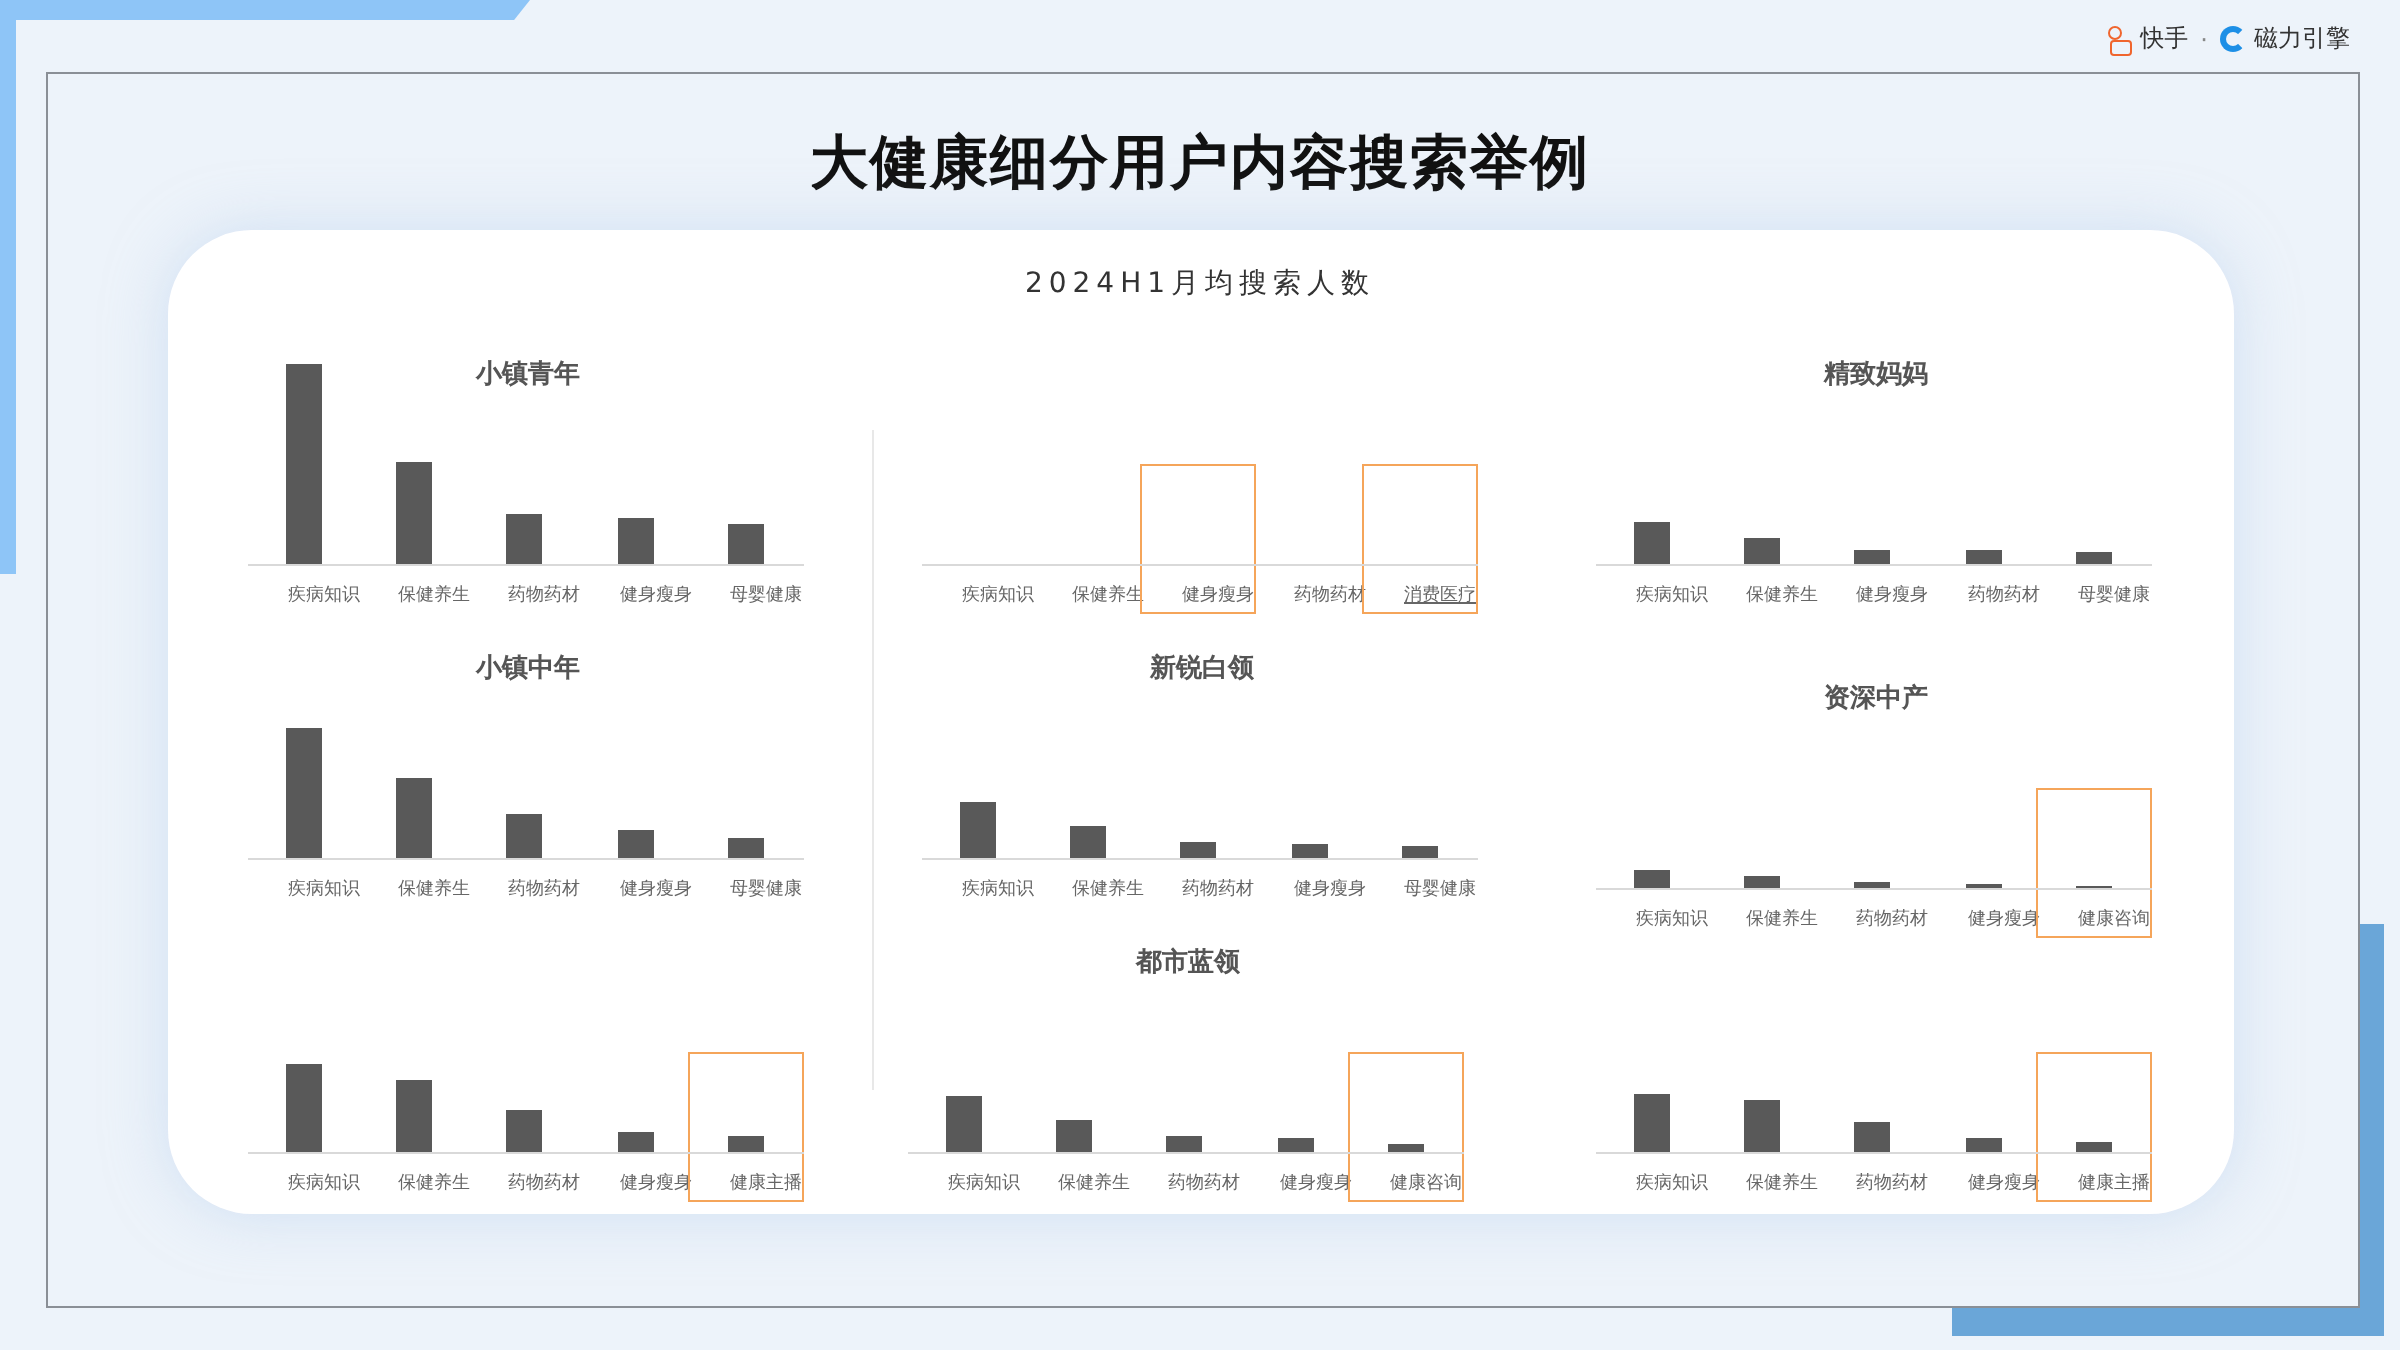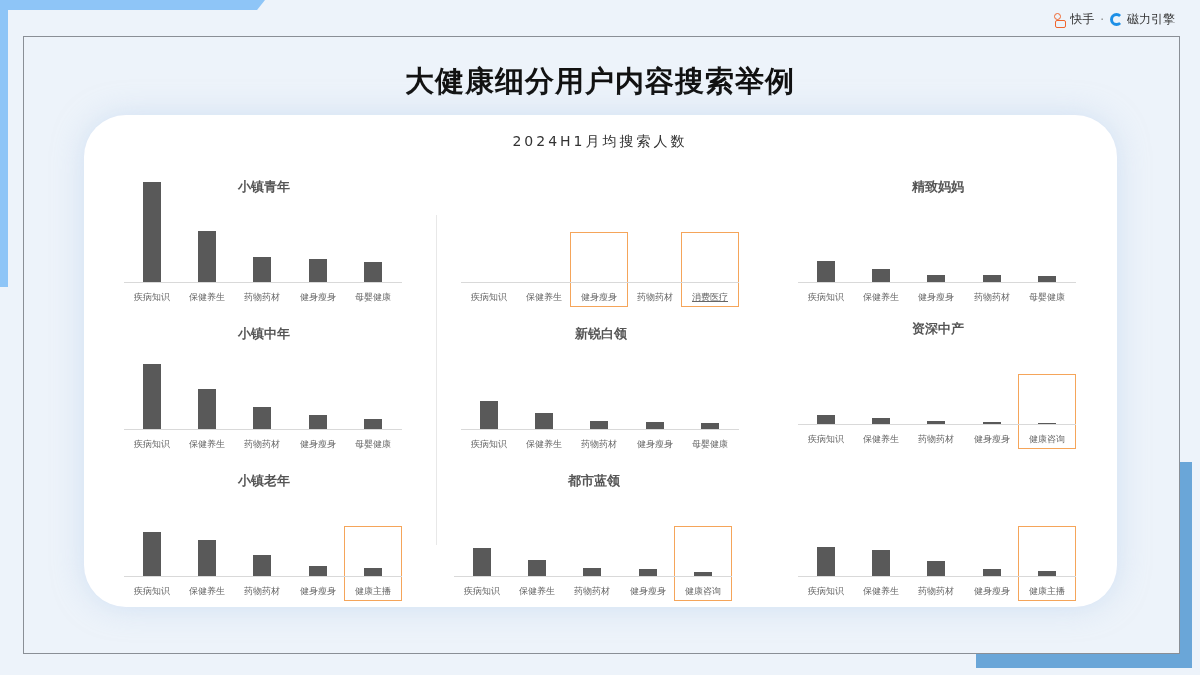--- a/index.html
+++ b/index.html
@@ -16,21 +16,21 @@
   .logo .cl-icon { width: 13px; height: 13px; border: 3px solid #1d8fe6; border-right-color: transparent; border-radius: 50%; }
   .logo .dot { color: #888; margin: 0 2px; }
   .title { position: absolute; left: 0; width: 1200px; top: 62px; text-align: center; font-size: 29px; font-weight: bold; color: #111; letter-spacing: 1px; }
   .card { position: absolute; left: 84px; top: 115px; width: 1033px; height: 492px; background: #fff; border-radius: 42px; box-shadow: 0 0 30px rgba(180,205,235,0.5); }
   .subtitle { position: absolute; left: 0; width: 1200px; top: 133px; text-align: center; font-size: 14px; color: #333; letter-spacing: 3px; }
   .vdiv { position: absolute; left: 436px; top: 215px; width: 1px; height: 330px; background: #e8e8e8; }
   .panel { position: absolute; width: 300px; height: 140px; }
   .panel-title { position: absolute; left: 0; right: 0; top: 0; text-align: center; font-size: 13px; font-weight: bold; color: #555; }
   .axis { position: absolute; left: 0; width: 278px; height: 1px; background: #d9d9d9; }
   .bar { position: absolute; width: 18px; background: #595959; }
-  .cat { position: absolute; width: 56px; text-align: center; font-size: 9px; color: #666; white-space: nowrap; }
+  .cat { position: absolute; width: 56px; text-align: right; font-size: 9px; color: #666; white-space: nowrap; }
   .hl { position: absolute; width: 58px; height: 75px; border: 1.5px solid #f5a55a; }
 </style>
 </head>
 <body>
 
 <div class="deco-top"></div>
 <div class="deco-left"></div>
 <div class="deco-br"></div>
 <div class="frame"></div>
 
@@ -107,37 +107,36 @@
       <div class="bar" style="left: 74px; top: 88px; height: 16px;"></div>
       <div class="cat" style="left: 55px; top: 113px;">保健养生</div>
       <div class="bar" style="left: 129px; top: 96px; height: 8px;"></div>
       <div class="cat" style="left: 110px; top: 113px;">药物药材</div>
       <div class="bar" style="left: 185px; top: 97px; height: 7px;"></div>
       <div class="cat" style="left: 166px; top: 113px;">健身瘦身</div>
       <div class="bar" style="left: 240px; top: 98px; height: 6px;"></div>
       <div class="cat" style="left: 221px; top: 113px;">母婴健康</div>
       <div class="axis" style="top: 104px;"></div>
     </div>
-    <div class="panel" style="left: 798px; top: 320px; width: 280px;">
+    <div class="panel" style="left: 798px; top: 340px; width: 280px;">
       <div class="panel-title">资深中产</div>
       <div class="bar" style="left: 19px; top: 95px; height: 9px;"></div>
       <div class="cat" style="left: 0px; top: 113px;">疾病知识</div>
       <div class="bar" style="left: 74px; top: 98px; height: 6px;"></div>
       <div class="cat" style="left: 55px; top: 113px;">保健养生</div>
       <div class="bar" style="left: 129px; top: 101px; height: 3px;"></div>
       <div class="cat" style="left: 110px; top: 113px;">药物药材</div>
       <div class="bar" style="left: 185px; top: 102px; height: 2px;"></div>
       <div class="cat" style="left: 166px; top: 113px;">健身瘦身</div>
       <div class="hl" style="left: 220px; top: 54px;"></div>
       <div class="bar" style="left: 240px; top: 103px; height: 1px;"></div>
       <div class="cat" style="left: 221px; top: 113px;">健康咨询</div>
       <div class="axis" style="top: 104px;"></div>
     </div>
     <div class="panel" style="left: 124px; top: 472px; width: 280px;">
-      <div class="panel-title">小镇老年</div>
       <div class="bar" style="left: 19px; top: 60px; height: 44px;"></div>
       <div class="cat" style="left: 0px; top: 113px;">疾病知识</div>
       <div class="bar" style="left: 74px; top: 68px; height: 36px;"></div>
       <div class="cat" style="left: 55px; top: 113px;">保健养生</div>
       <div class="bar" style="left: 129px; top: 83px; height: 21px;"></div>
       <div class="cat" style="left: 110px; top: 113px;">药物药材</div>
       <div class="bar" style="left: 185px; top: 94px; height: 10px;"></div>
       <div class="cat" style="left: 166px; top: 113px;">健身瘦身</div>
       <div class="hl" style="left: 220px; top: 54px;"></div>
       <div class="bar" style="left: 240px; top: 96px; height: 8px;"></div>

